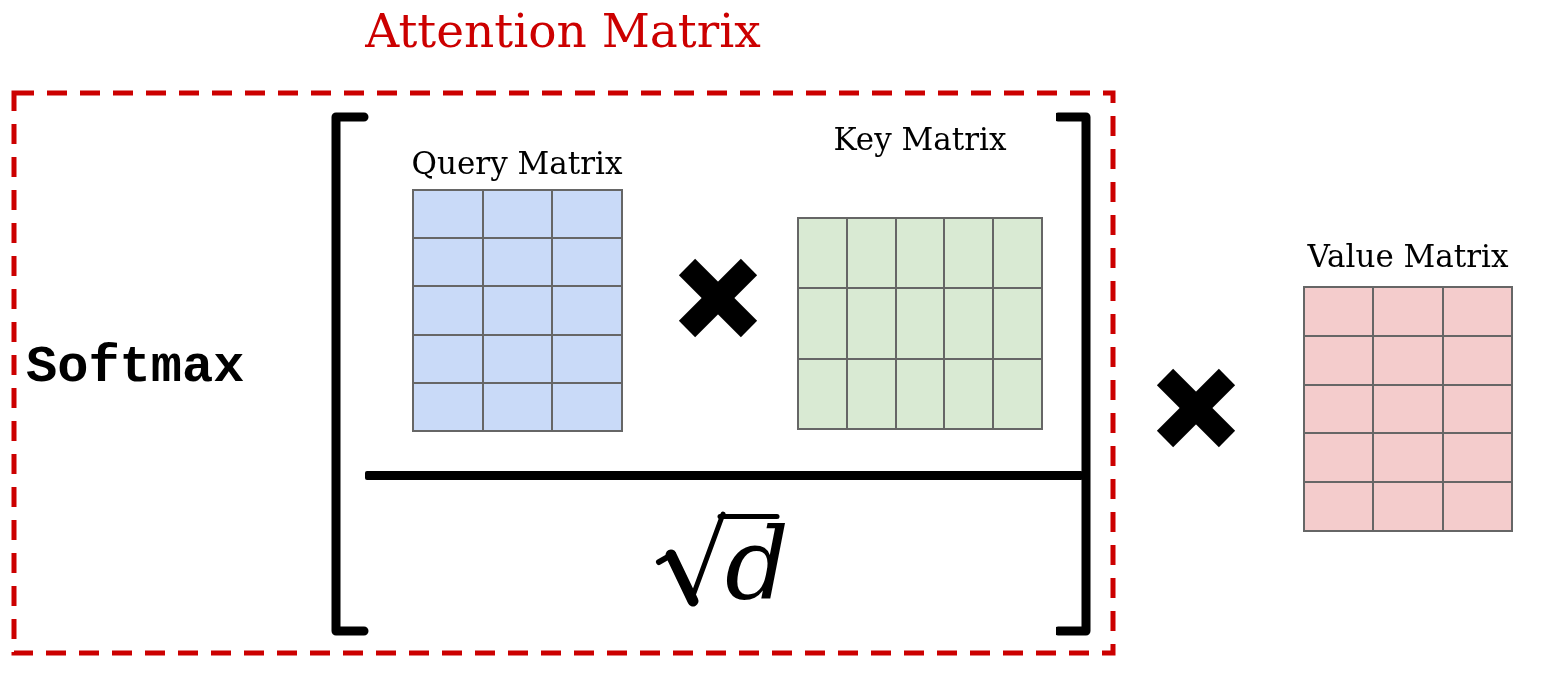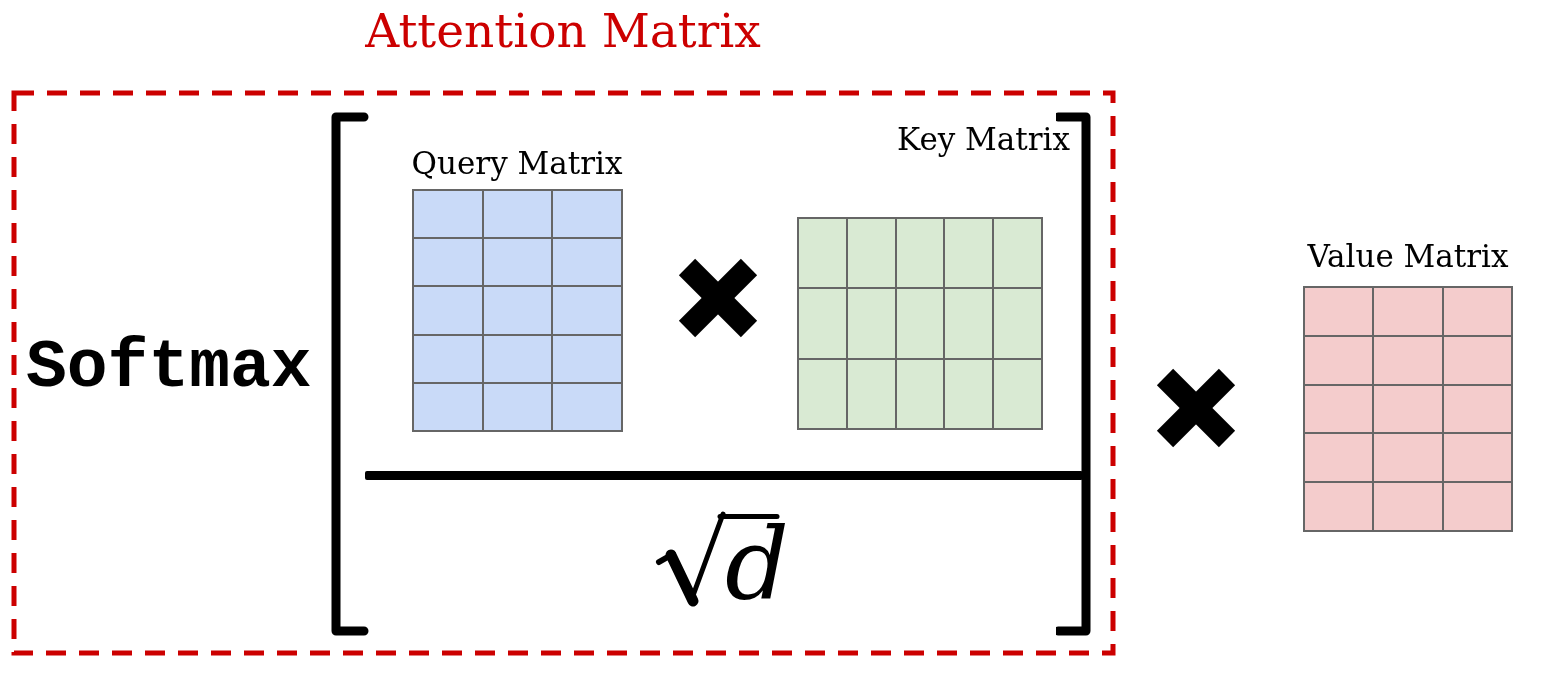--- a/index.html
+++ b/index.html
@@ -15,31 +15,31 @@
     left:280px;top:2px;width:566px;
     text-align:center;
     font-size:47px;line-height:58px;
     color:var(--accent,#cc0000);
     letter-spacing:0px;
   }
   .softmax{
     left:26px;top:336px;
     font-family:"Liberation Mono", monospace;
     font-weight:bold;
-    font-size:68px;line-height:64px;
+    font-size:52px;line-height:64px;
     color:#000;
   }
   .mat-label{
     text-align:center;
     font-size:31px;line-height:41px;
     color:#000;
     width:300px;
   }
   .lbl-query{left:367px;top:143px;}
-  .lbl-key{left:770px;top:119px;text-align:right;}
+  .lbl-key{left:770px;top:119px;}
   .lbl-value{left:1258px;top:236px;}
   .grid{
     display:grid;
     gap:2px;
     padding:2px;
     box-sizing:border-box;
   }
   .grid-query{left:412px;top:189px;width:211px;height:243px;}
   .grid-key{left:797px;top:217px;width:246px;height:213px;}
   .grid-value{left:1303px;top:286px;width:210px;height:246px;}

